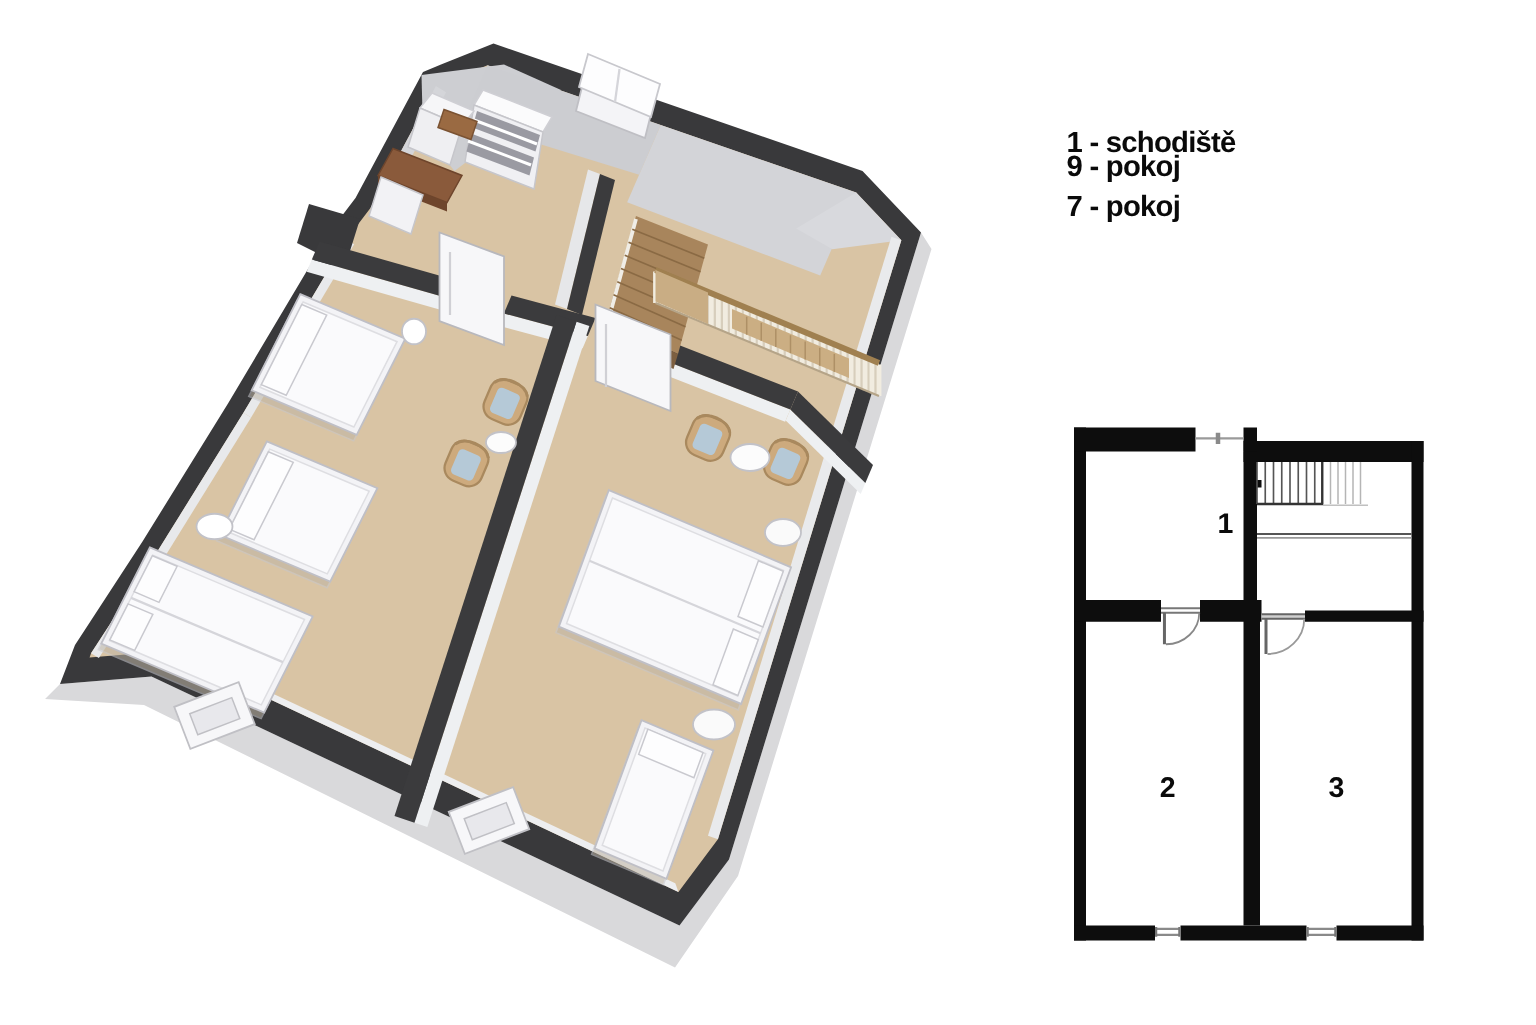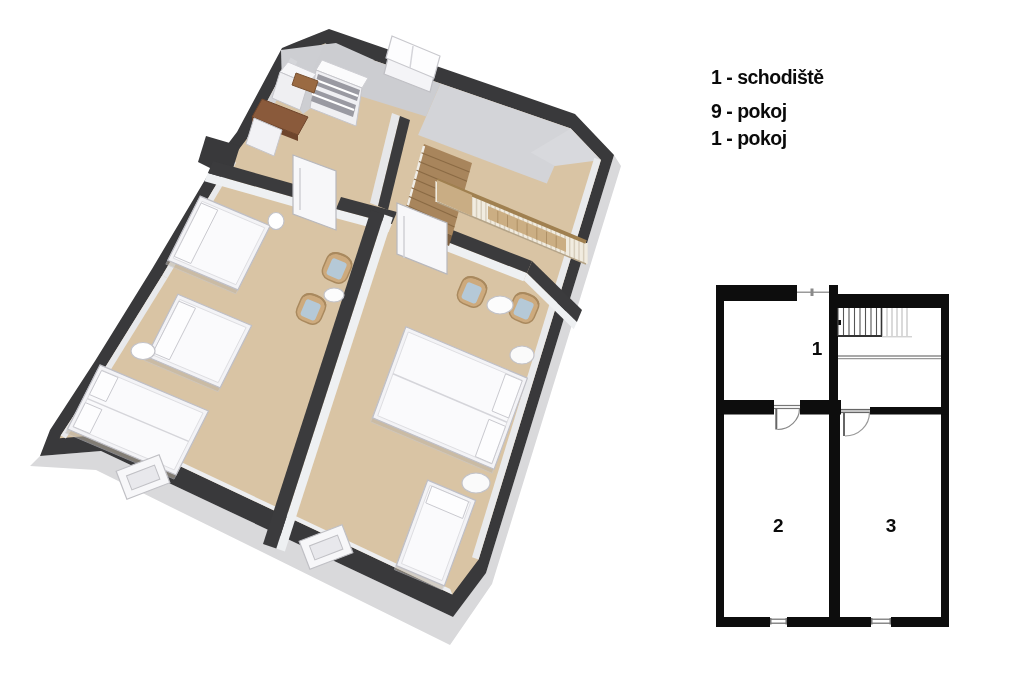--- a/index.html
+++ b/index.html
@@ -212,15 +212,15 @@
 <path d="M 777.3,429.5 A 22.2,21 0 0 0 799.5,408.5" fill="none" stroke="#888" stroke-width="1.2"></path>
 <rect x="841.0" y="409.5" width="29.0" height="3.0" fill="#d0d0d0"></rect>
 <line x1="841.0" y1="409.5" x2="870.0" y2="409.5" stroke="#666" stroke-width="1.2"></line>
 <line x1="841.0" y1="412.5" x2="870.0" y2="412.5" stroke="#666" stroke-width="1.2"></line>
 <rect x="843.0" y="412.5" width="2.0" height="23.5" fill="#666"></rect>
 <path d="M 845,436 A 24.5,23.5 0 0 0 869.5,412.5" fill="none" stroke="#999" stroke-width="1.2"></path>
 <text x="817" y="355" font-family="Liberation Sans, sans-serif" font-weight="bold" font-size="19" fill="#0a0a0a" text-anchor="middle">1</text>
 <text x="778.4" y="531.5" font-family="Liberation Sans, sans-serif" font-weight="bold" font-size="19" fill="#0a0a0a" text-anchor="middle">2</text>
 <text x="891" y="531.5" font-family="Liberation Sans, sans-serif" font-weight="bold" font-size="19" fill="#0a0a0a" text-anchor="middle">3</text>
 </svg>
-<div class="legend" style="top:66px">1 - schodiště</div>
+<div class="legend" style="top:84px">1 - schodiště</div>
 <div class="legend" style="top:100px">9 - pokoj</div>
-<div class="legend" style="top:126.5px">1 - pokoj</div>
+<div class="legend" style="top:126.5px">7 - pokoj</div>
 </div>
 </body></html>

